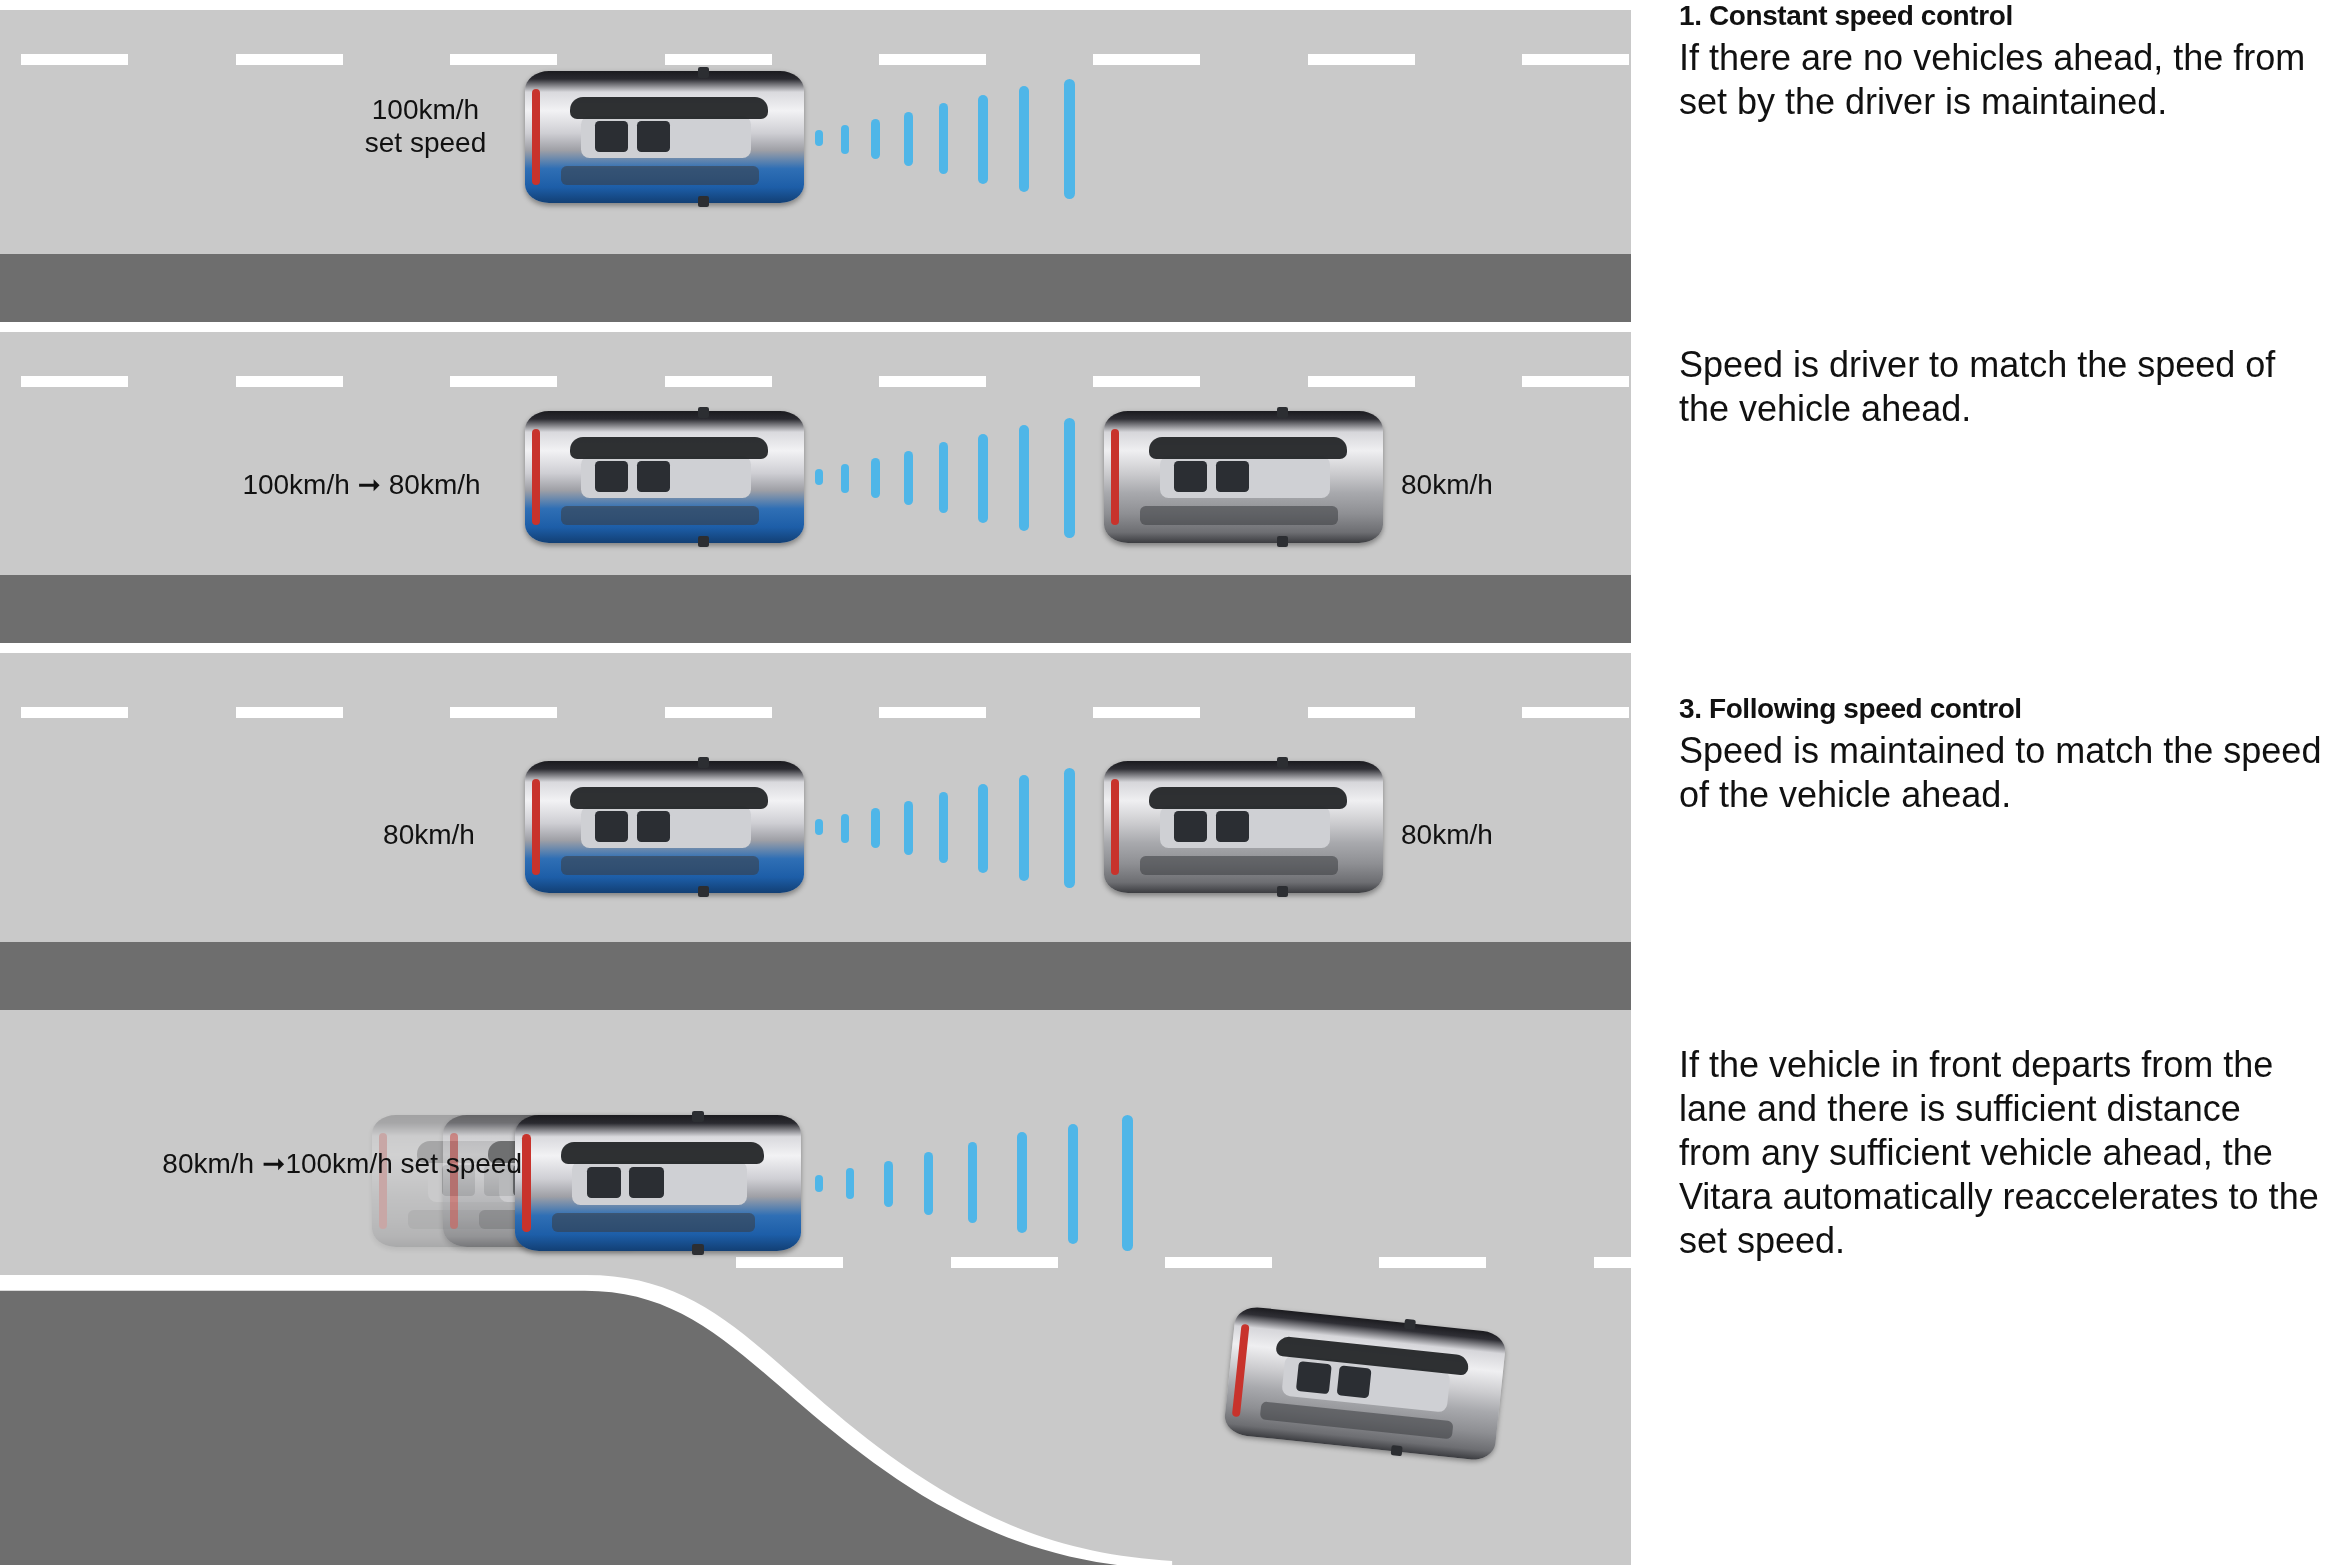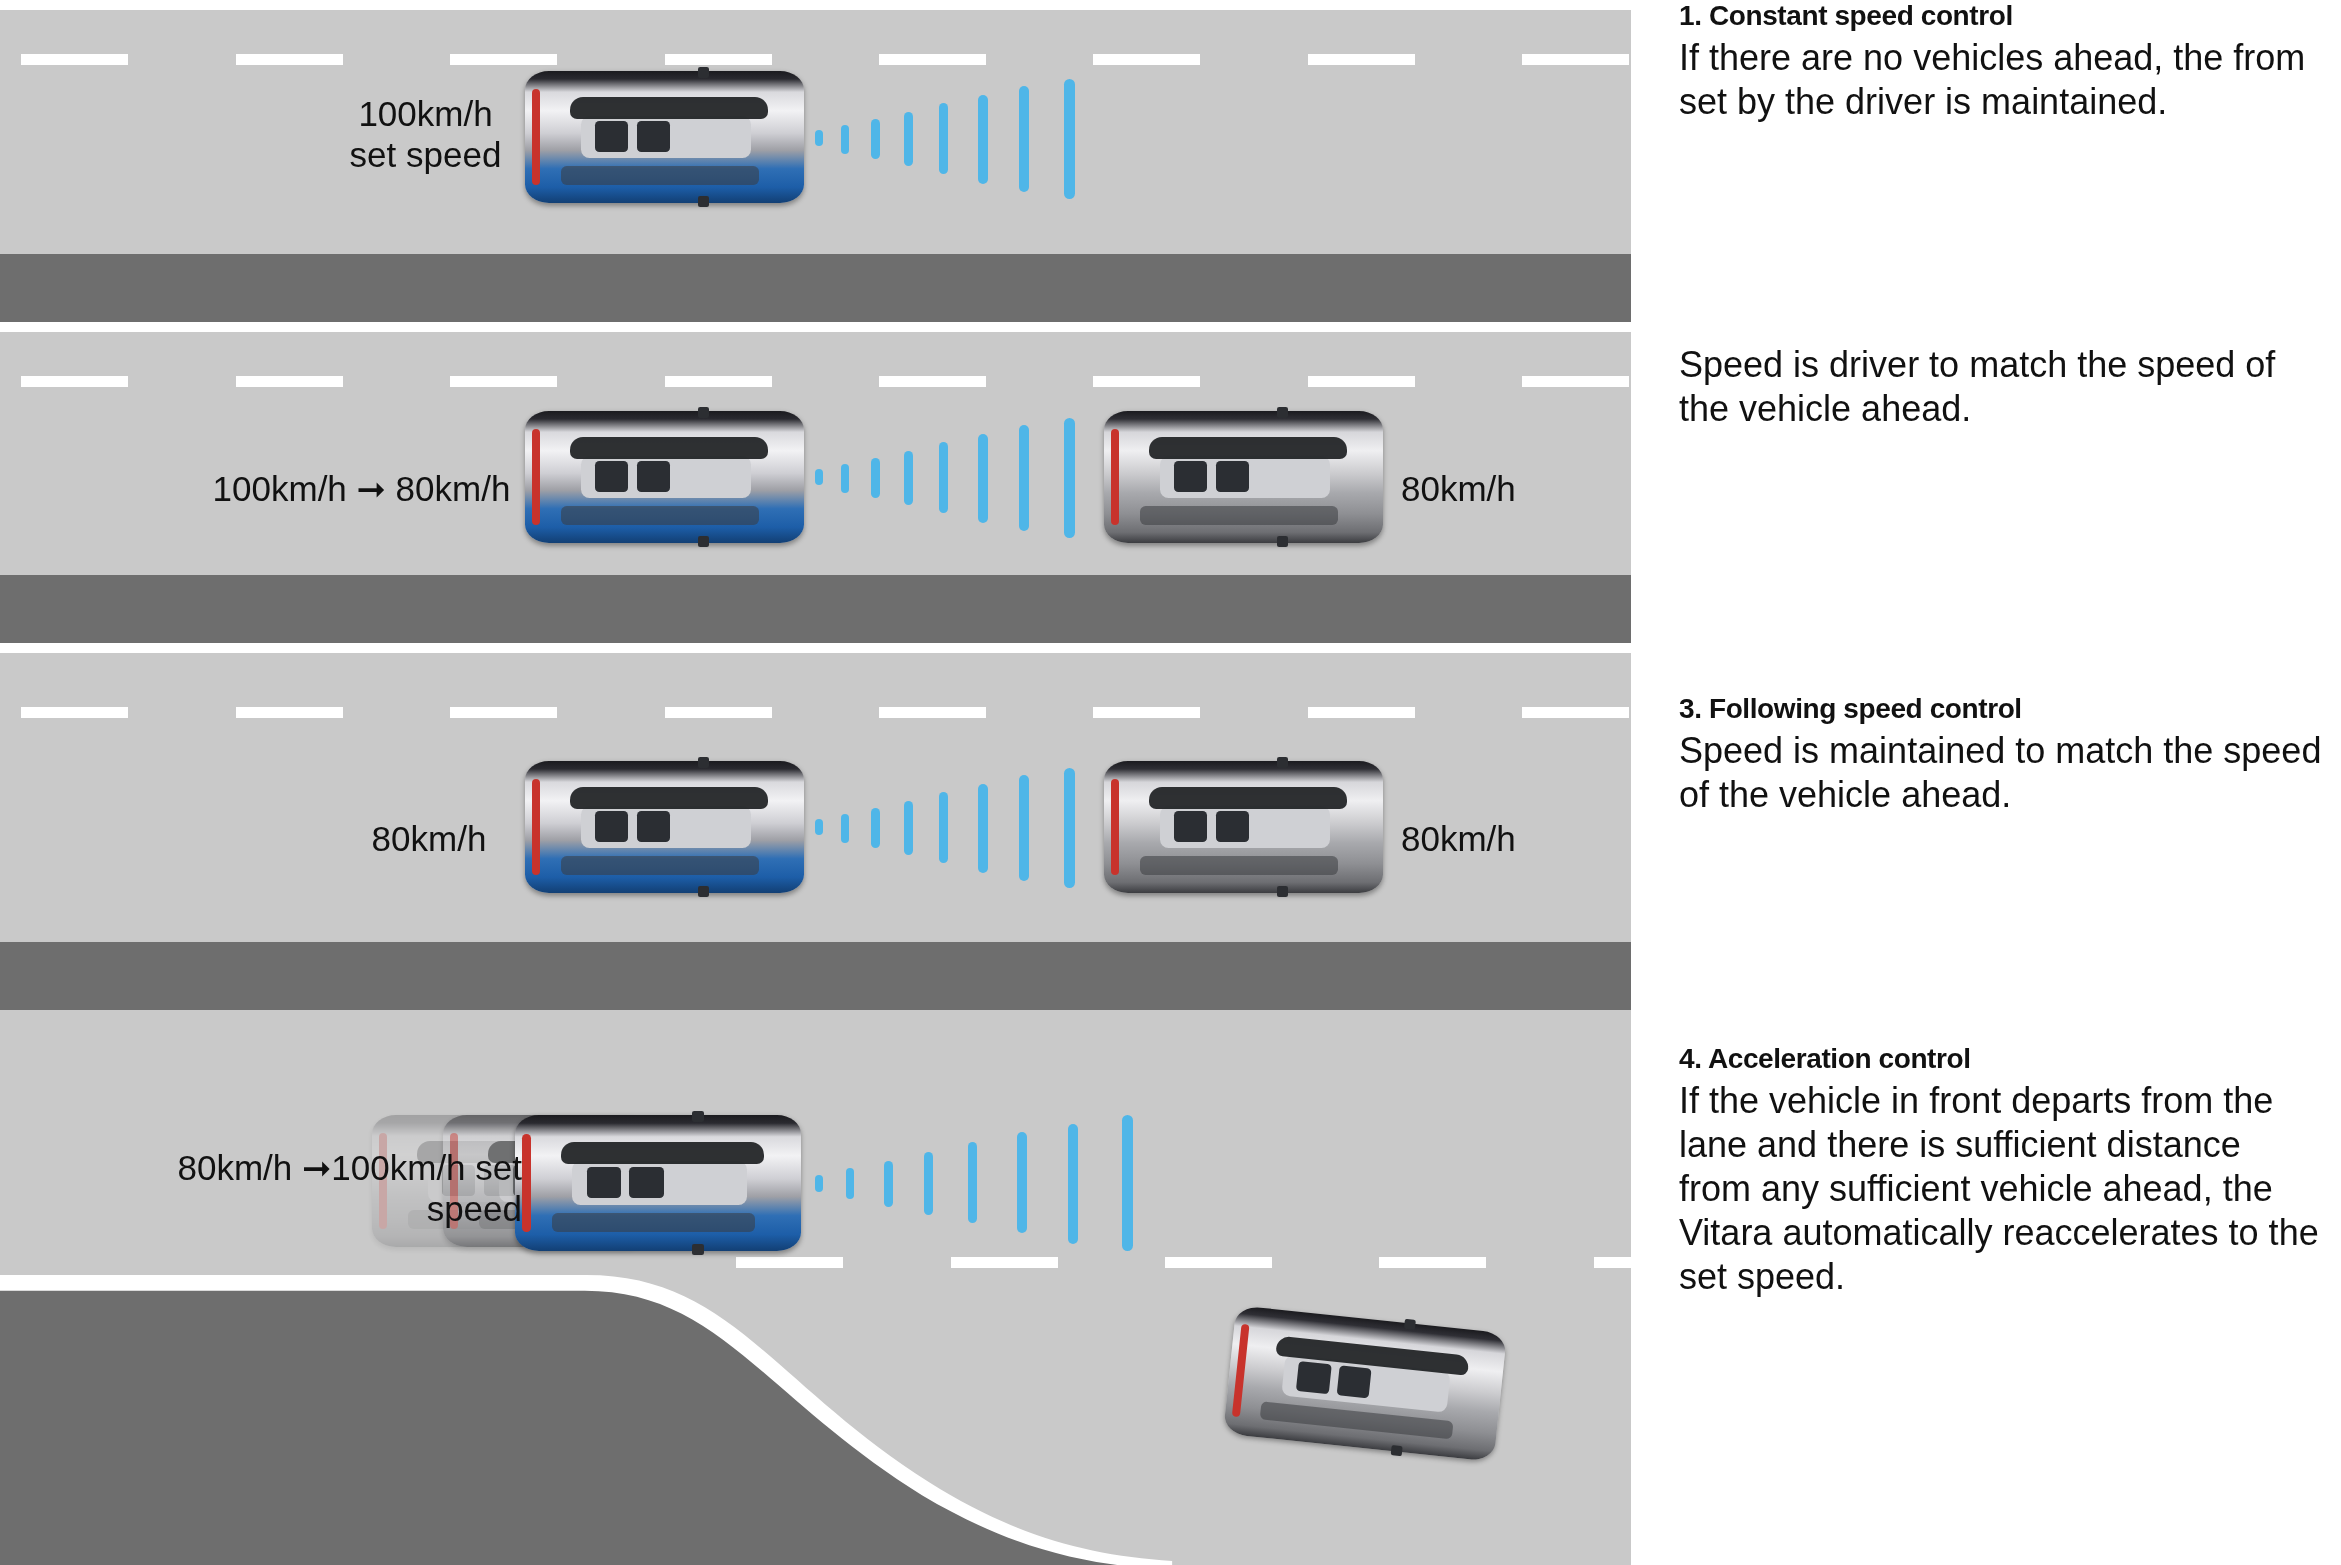--- a/index.html
+++ b/index.html
@@ -67,21 +67,21 @@
   .ghost2{opacity:.22;}
 
   
   .radar{position:absolute;}
   .radar span{
     position:absolute;display:block;background:#4fb6e8;border-radius:29px;
   }
 
   
   .lbl{
-    position:absolute;color:#111;font-size:35px;line-height:1.18;
+    position:absolute;color:#111;font-size:28px;line-height:1.18;
     white-space:pre-line;font-family:"Liberation Sans", sans-serif;
   }
 
   
   .ramp{position:absolute;left:0;top:1275px;width:1631px;height:291px;overflow:hidden;}
 
   
   .texts{position:absolute;left:1679px;top:0;width:643px;height:1566px;}
   .block{position:absolute;left:0;width:643px;}
   .block h2{
@@ -321,19 +321,18 @@
     <div class="block" style="top:343px;">
       <p>Speed is driver to match the speed of the vehicle ahead.</p>
     </div>
 
     <div class="block" style="top:693px;">
       <h2>3. Following speed control</h2>
       <p>Speed is maintained to match the speed of the vehicle ahead.</p>
     </div>
 
     <div class="block" style="top:1043px;">
-      <h2>4. Acceleration control</h2>
       <p>If the vehicle in front departs from the lane and there is sufficient distance from any sufficient vehicle ahead, the Vitara automatically reaccelerates to the set speed.</p>
     </div>
 
   </div>
 </div>
 
 
 </body></html>

